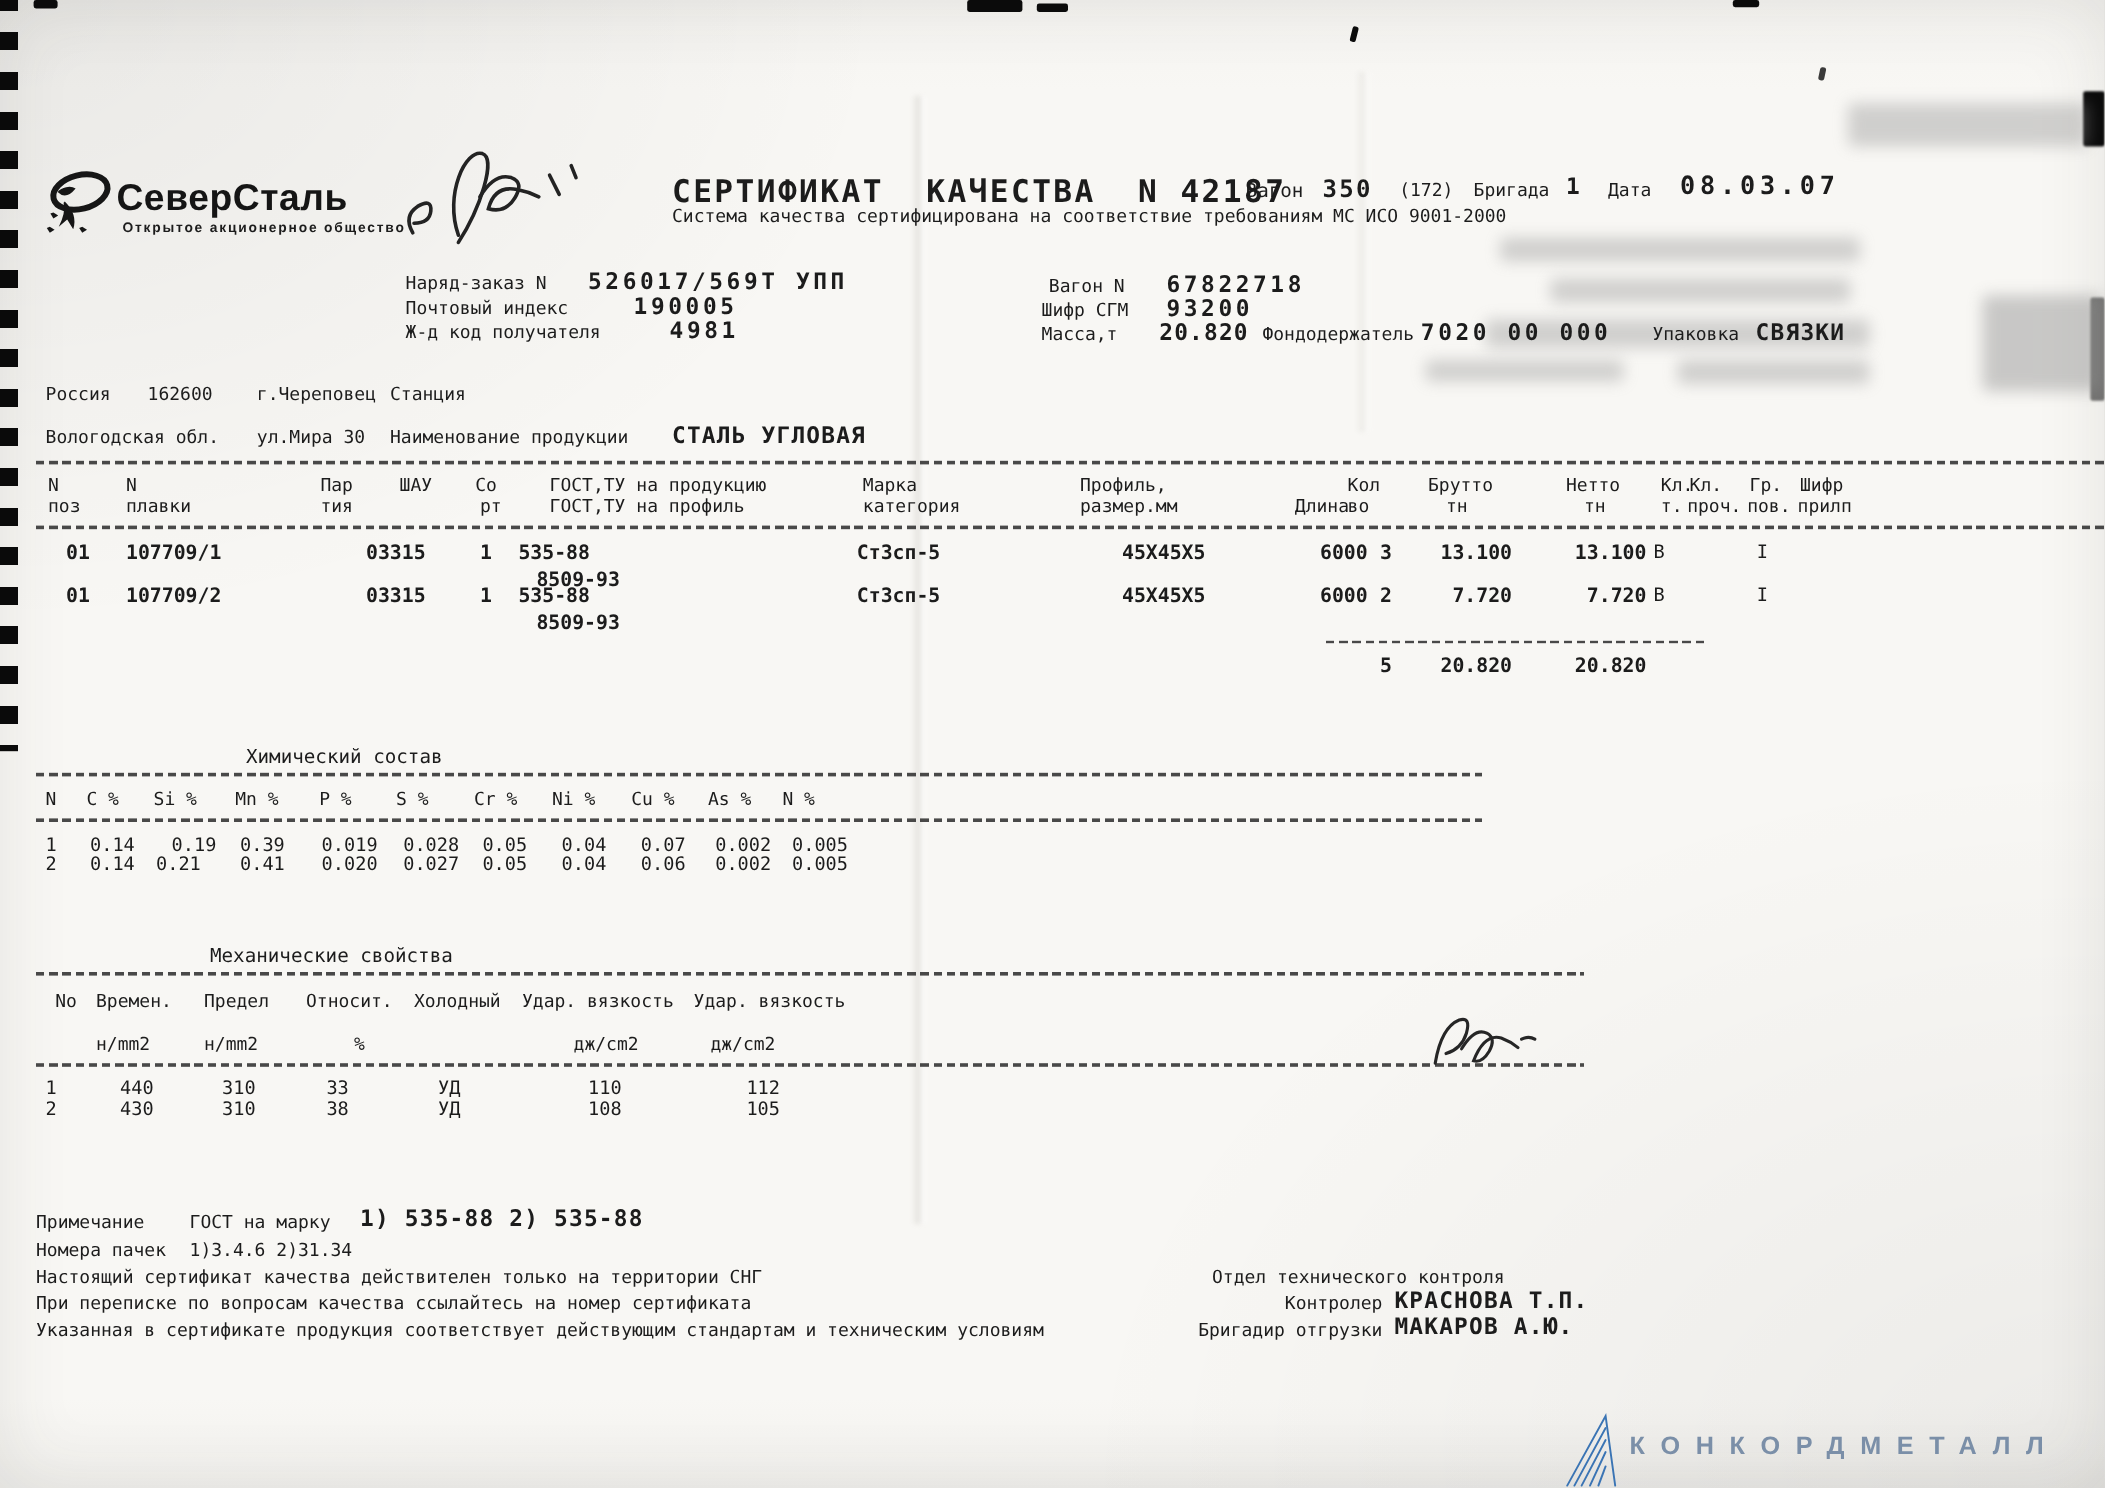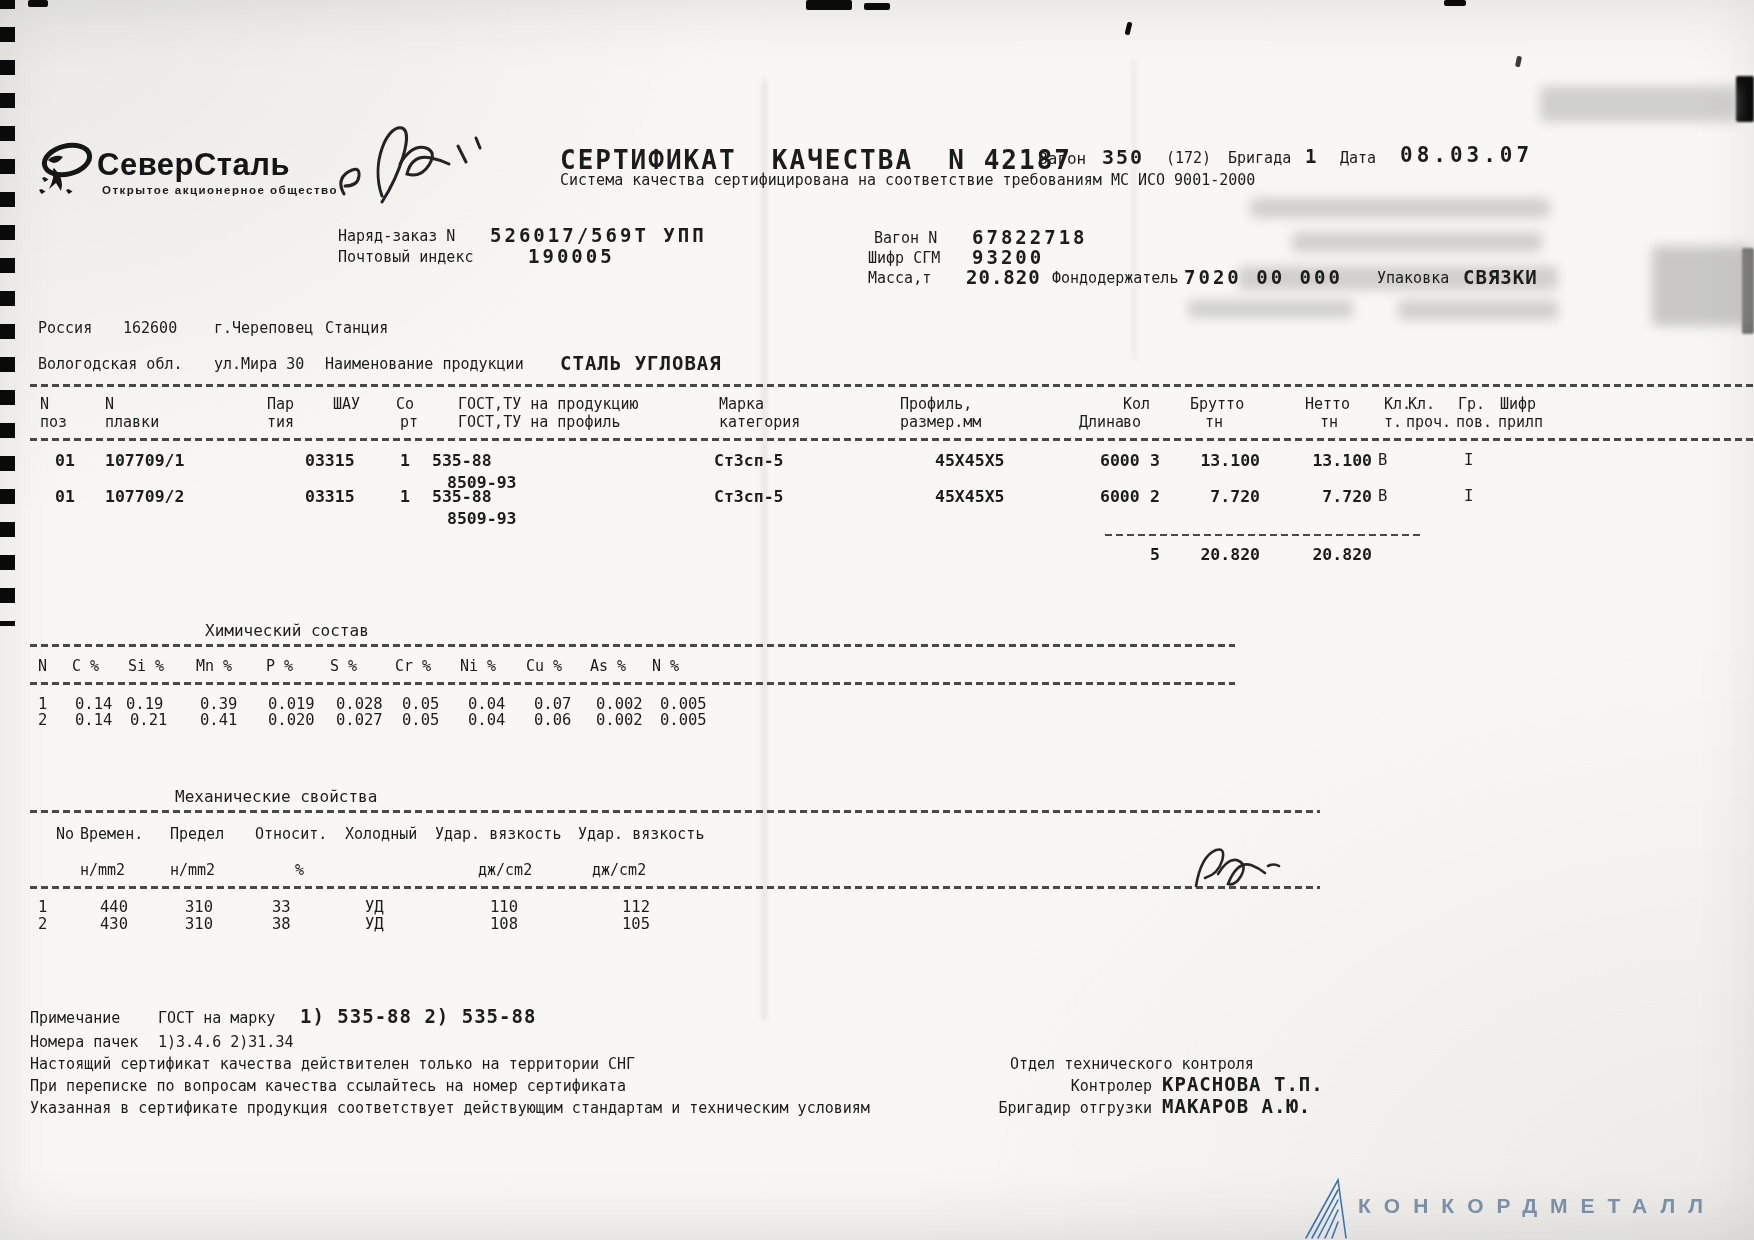--- a/index.html
+++ b/index.html
@@ -91,20 +91,24 @@
   <span class="t lbl" style="left:560px;top:172px">Система качества сертифицирована на соответствие требованиям МС ИСО 9001-2000</span>
 
   <div class="line" style="top:228px">
     <span class="t lbl" style="left:338px">Наряд-заказ N</span>
     <span class="t val vwide" style="left:490px;top:-3px">526017/569Т УПП</span>
   </div>
   <div class="line" style="top:249px">
     <span class="t lbl" style="left:338px">Почтовый индекс</span>
     <span class="t val vwide" style="left:528px;top:-3px">190005</span>
   </div>
+  <div class="line" style="top:269px">
+    <span class="t lbl" style="left:338px">Ж-д код получателя</span>
+    <span class="t val vwide" style="left:558px;top:-3px">4981</span>
+  </div>
 
   <div class="line" style="top:230px">
     <span class="t lbl" style="left:874px">Вагон N</span>
     <span class="t val vwide" style="left:972px;top:-3px">67822718</span>
   </div>
   <div class="line" style="top:250px">
     <span class="t lbl" style="left:868px">Шифр СГМ</span>
     <span class="t val vwide" style="left:972px;top:-3px">93200</span>
   </div>
   <div class="line" style="top:270px">
@@ -226,21 +230,21 @@
     <span class="t hdr" style="left:395px">Cr %</span>
     <span class="t hdr" style="left:460px">Ni %</span>
     <span class="t hdr" style="left:526px">Cu %</span>
     <span class="t hdr" style="left:590px">As %</span>
     <span class="t hdr" style="left:652px">N %</span>
   </div>
   <div class="dash" style="left:30px;top:682px;width:1205px"></div>
   <div class="line" style="top:696px">
     <span class="t cell" style="left:38px">1</span>
     <span class="t cell" style="left:75px">0.14</span>
-    <span class="t cell" style="left:126px">0.19</span>
+    <span class="t cell" style="left:143px">0.19</span>
     <span class="t cell" style="left:200px">0.39</span>
     <span class="t cell" style="left:268px">0.019</span>
     <span class="t cell" style="left:336px">0.028</span>
     <span class="t cell" style="left:402px">0.05</span>
     <span class="t cell" style="left:468px">0.04</span>
     <span class="t cell" style="left:534px">0.07</span>
     <span class="t cell" style="left:596px">0.002</span>
     <span class="t cell" style="left:660px">0.005</span>
   </div>
   <div class="line" style="top:712px">
@@ -253,21 +257,21 @@
     <span class="t cell" style="left:402px">0.05</span>
     <span class="t cell" style="left:468px">0.04</span>
     <span class="t cell" style="left:534px">0.06</span>
     <span class="t cell" style="left:596px">0.002</span>
     <span class="t cell" style="left:660px">0.005</span>
   </div>
 
   <span class="t lbl" style="left:175px;top:788px;font-size:16px">Механические свойства</span>
   <div class="dash" style="left:30px;top:810px;width:1290px"></div>
   <div class="line" style="top:826px">
-    <span class="t hdr" style="left:56px">No</span>
+    <span class="t hdr" style="left:46px">No</span>
     <span class="t hdr" style="left:80px">Времен.</span>
     <span class="t hdr" style="left:170px">Предел</span>
     <span class="t hdr" style="left:255px">Относит.</span>
     <span class="t hdr" style="left:345px">Холодный</span>
     <span class="t hdr" style="left:435px">Удар. вязкость</span>
     <span class="t hdr" style="left:578px">Удар. вязкость</span>
   </div>
   <div class="line" style="top:862px">
     <span class="t hdr" style="left:80px">н/mm2</span>
     <span class="t hdr" style="left:170px">н/mm2</span>

